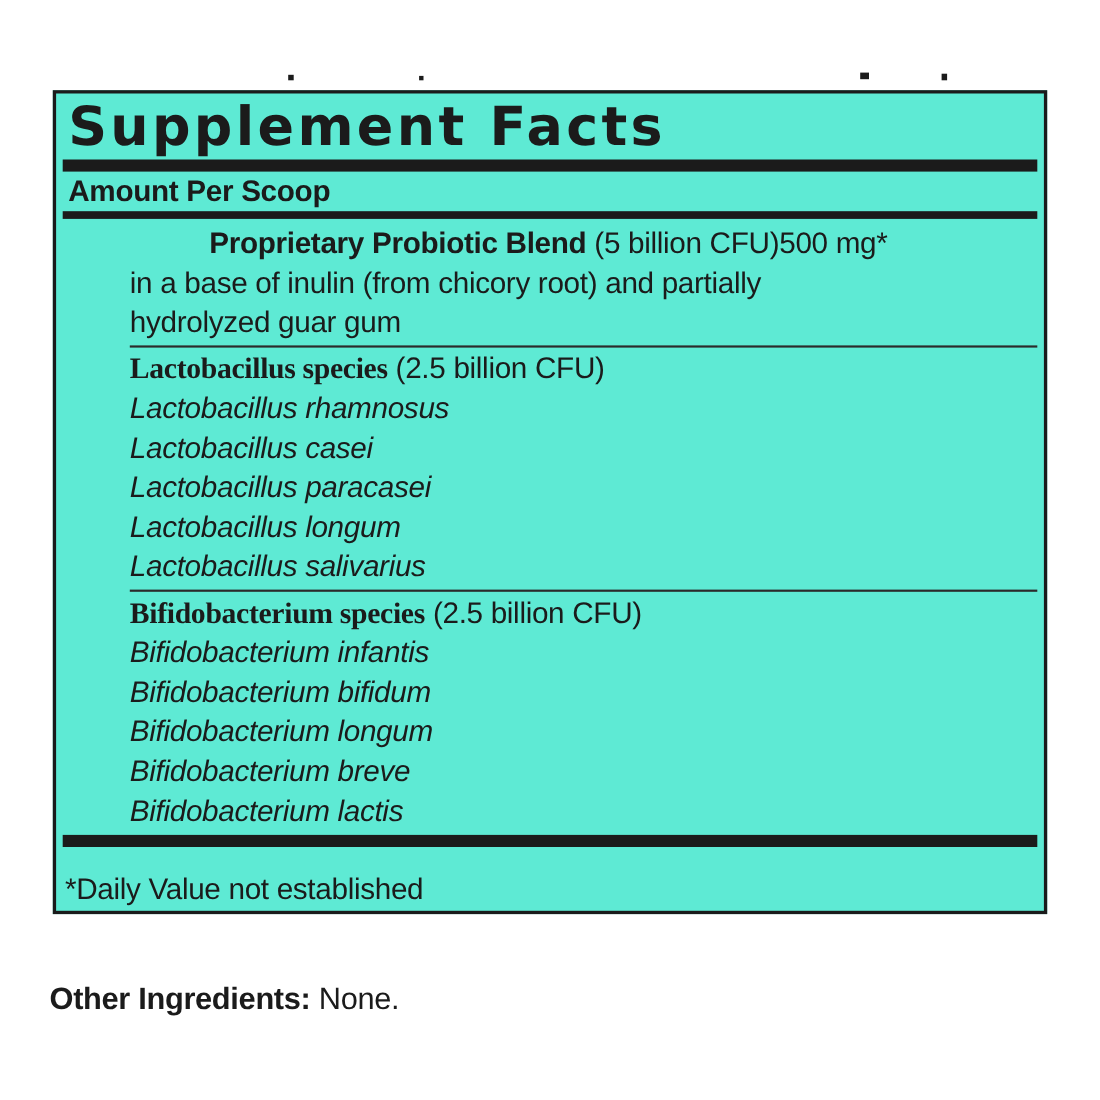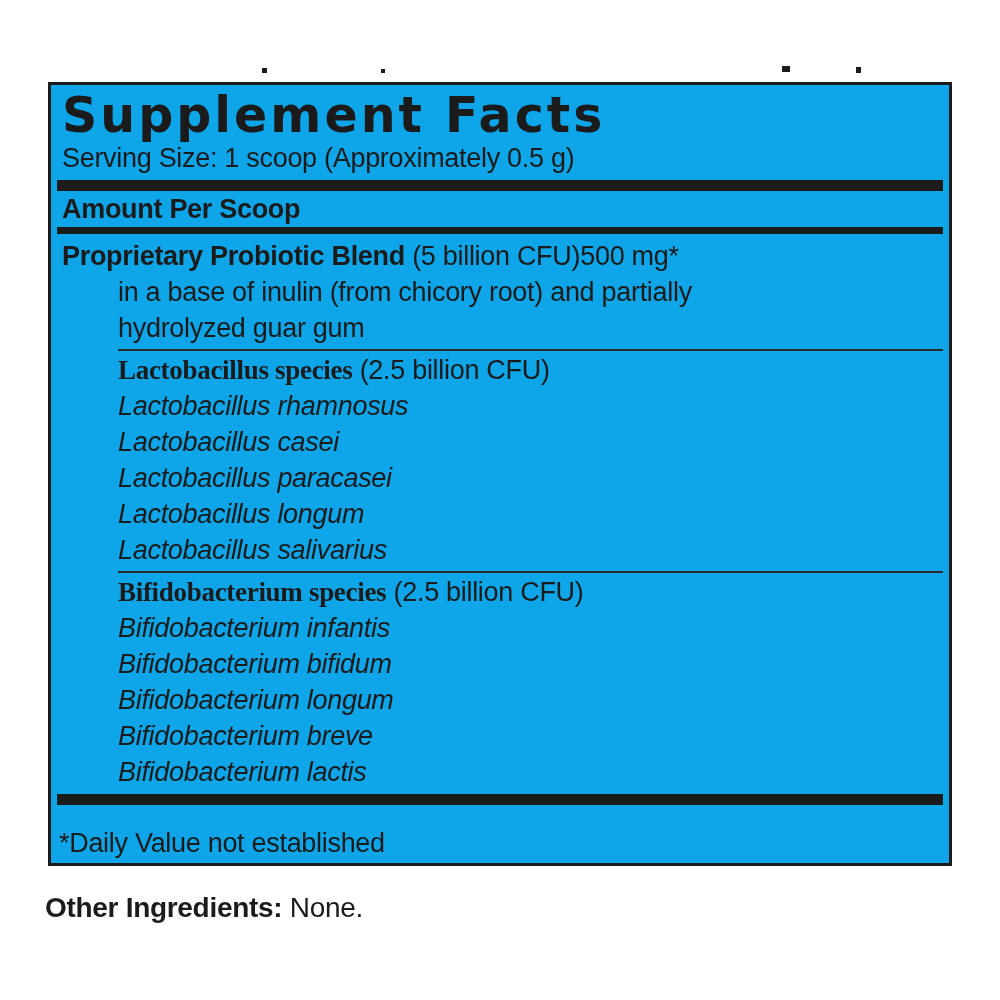--- a/index.html
+++ b/index.html
@@ -21,21 +21,21 @@
     position: absolute;
     background: #1b1b1b;
   }
 
   .facts-box {
     position: absolute;
     left: 48px;
     top: 82px;
     width: 886px;
     border: 3px solid #1b1b1b;
-    background: #0ea5e9;
+    background: #5eead4;
     padding: 6px 6px 0 6px;
     box-sizing: content-box;
   }
 
   .title {
     font-family: "DejaVu Sans", "Liberation Sans", sans-serif;
     font-weight: bold;
     font-size: 49px;
     letter-spacing: 3px;
     line-height: 50px;
@@ -65,21 +65,21 @@
     letter-spacing: -0.3px;
   }
 
   .bar-med {
     height: 7px;
     background: #1b1b1b;
   }
 
   .blend-row {
     display: flex;
-    justify-content: flex-start;
+    justify-content: center;
     align-items: baseline;
     font-size: 27px;
     line-height: 36px;
     margin: 4px 8px 0 5px;
     letter-spacing: -0.3px;
   }
   .blend-name { font-weight: bold; }
   .blend-amount { white-space: nowrap; }
 
   .base-line {
@@ -132,21 +132,20 @@
 
 <div class="mark" style="left:262px; top:68px; width:5px; height:5px;"></div>
 <div class="mark" style="left:381px; top:69px; width:4px; height:4px;"></div>
 <div class="mark" style="left:782px; top:66px; width:8px; height:6px;"></div>
 <div class="mark" style="left:856px; top:67px; width:5px; height:6px;"></div>
 
 <div class="facts-box">
 
   <div class="title">Supplement Facts</div>
 
-  <div class="serving">Serving Size: 1 scoop (Approximately 0.5 g)</div>
 
   <div class="bar-thick"></div>
 
   <div class="amount-header">Amount Per Scoop</div>
 
   <div class="bar-med"></div>
 
   <div class="blend-row">
     <span><span class="blend-name">Proprietary Probiotic Blend</span><span> (5 billion CFU)</span></span>
     <span class="blend-amount">500 mg*</span>

